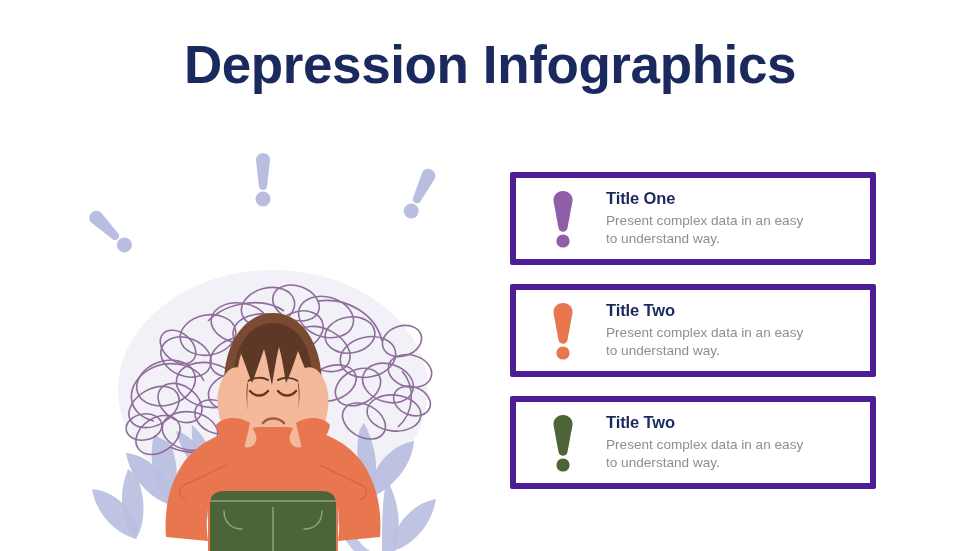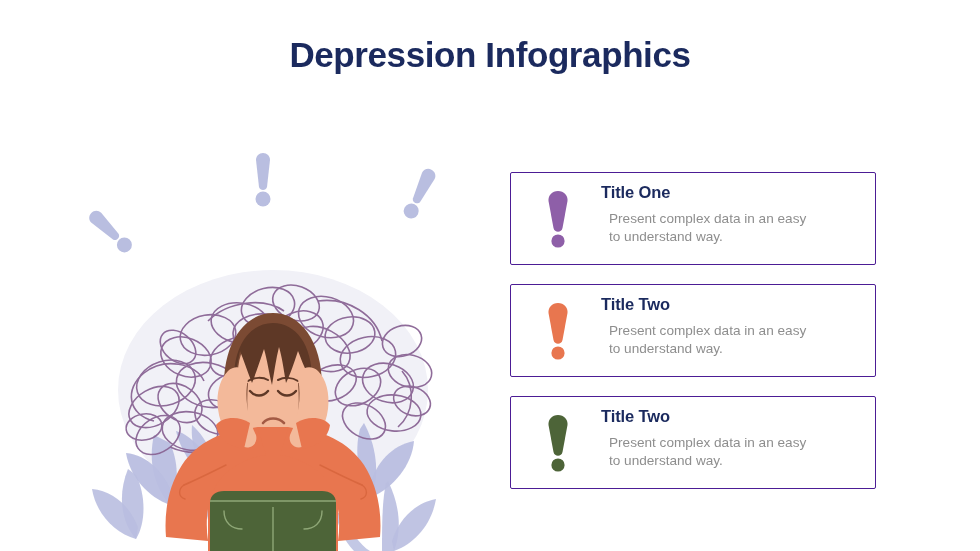--- a/index.html
+++ b/index.html
@@ -25,21 +25,21 @@
   
   .header {
     position: absolute;
     top: 36px;
     left: 0;
     width: 980px;
     text-align: center;
   }
   .main-title {
     margin: 0;
-    font-size: 35px;
+    font-size: 53px;
     line-height: 1.08;
     font-weight: bold;
     letter-spacing: -0.4px;
     color: #1b2a5e;
     font-family: "Liberation Sans", sans-serif;
   }
   .subtitle {
     margin: 10px 0 0 0;
     font-size: 15.5px;
     color: #8a8a8a;
@@ -53,21 +53,21 @@
     left: 510px;
     top: 172px;
     width: 366px;
   }
   .card {
     position: relative;
     box-sizing: border-box;
     width: 366px;
     height: 93px;
     background: #ffffff;
-    border: 1px solid #4c1d95;
+    border: 6px solid #4c1d95;
     border-radius: 2px;
     margin-bottom: 19px;
     display: flex;
     align-items: center;
     padding: 0 14px 0 32px;
   }
   .card:last-child { margin-bottom: 0; }
 
   .card-icon {
     flex: 0 0 auto;
@@ -81,21 +81,21 @@
     min-width: 0;
   }
   .card-title {
     margin: 0 0 4px 0;
     font-size: 16.5px;
     font-weight: bold;
     color: #1b2a5e;
     letter-spacing: -0.1px;
   }
   .card-desc {
-    margin: 8px;
+    margin: 0;
     font-size: 13.6px;
     line-height: 1.33;
     color: #8e8e8e;
   }
 
   
   .illustration {
     position: absolute;
     left: 58px;
     top: 135px;

